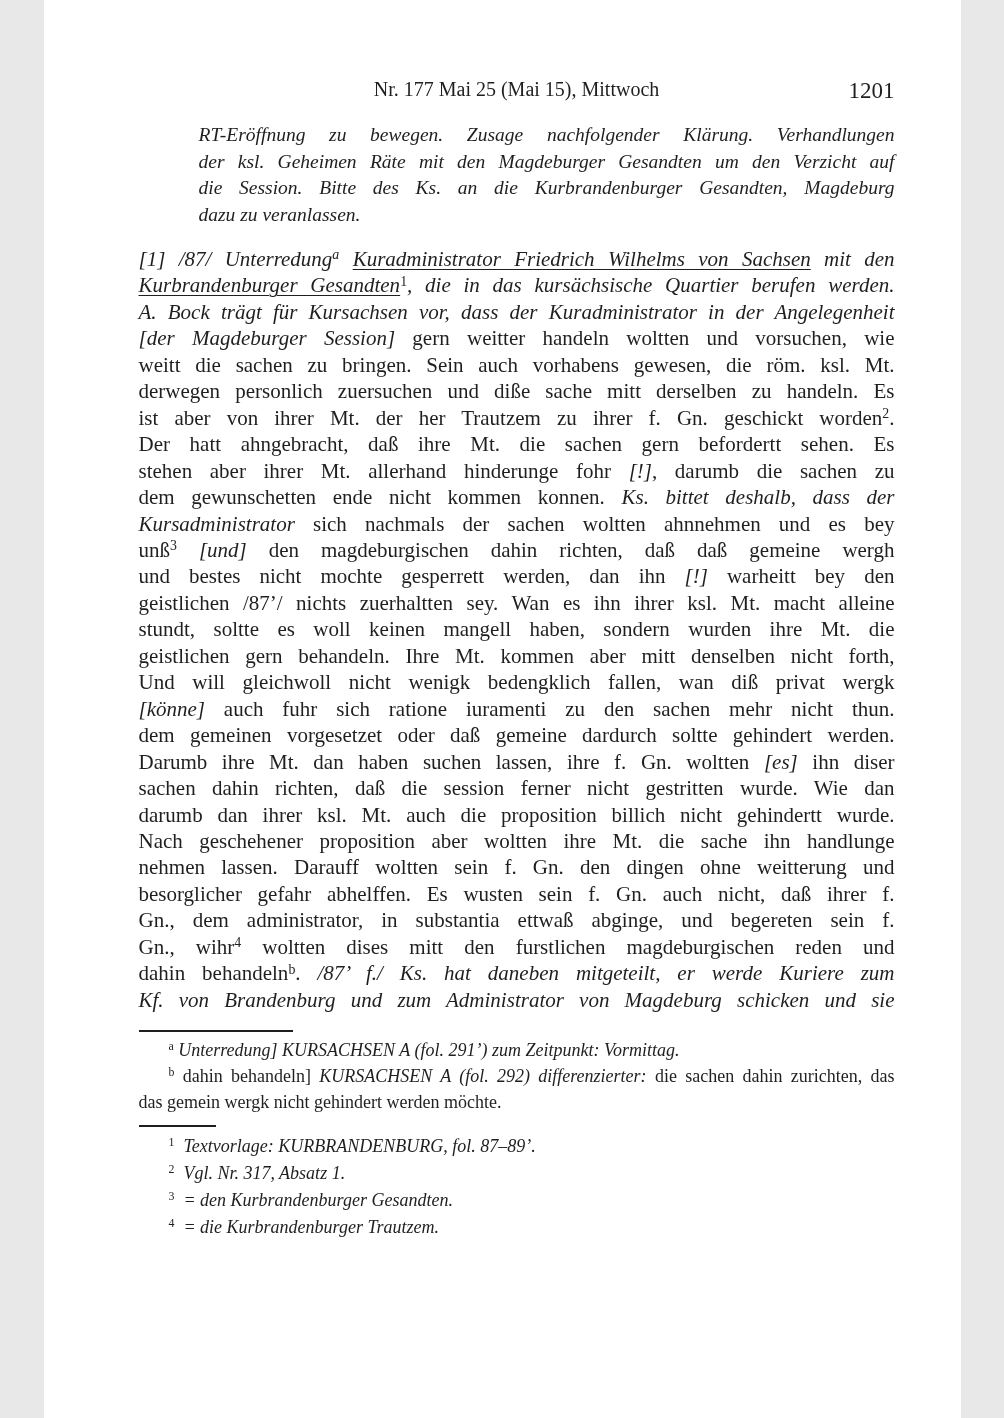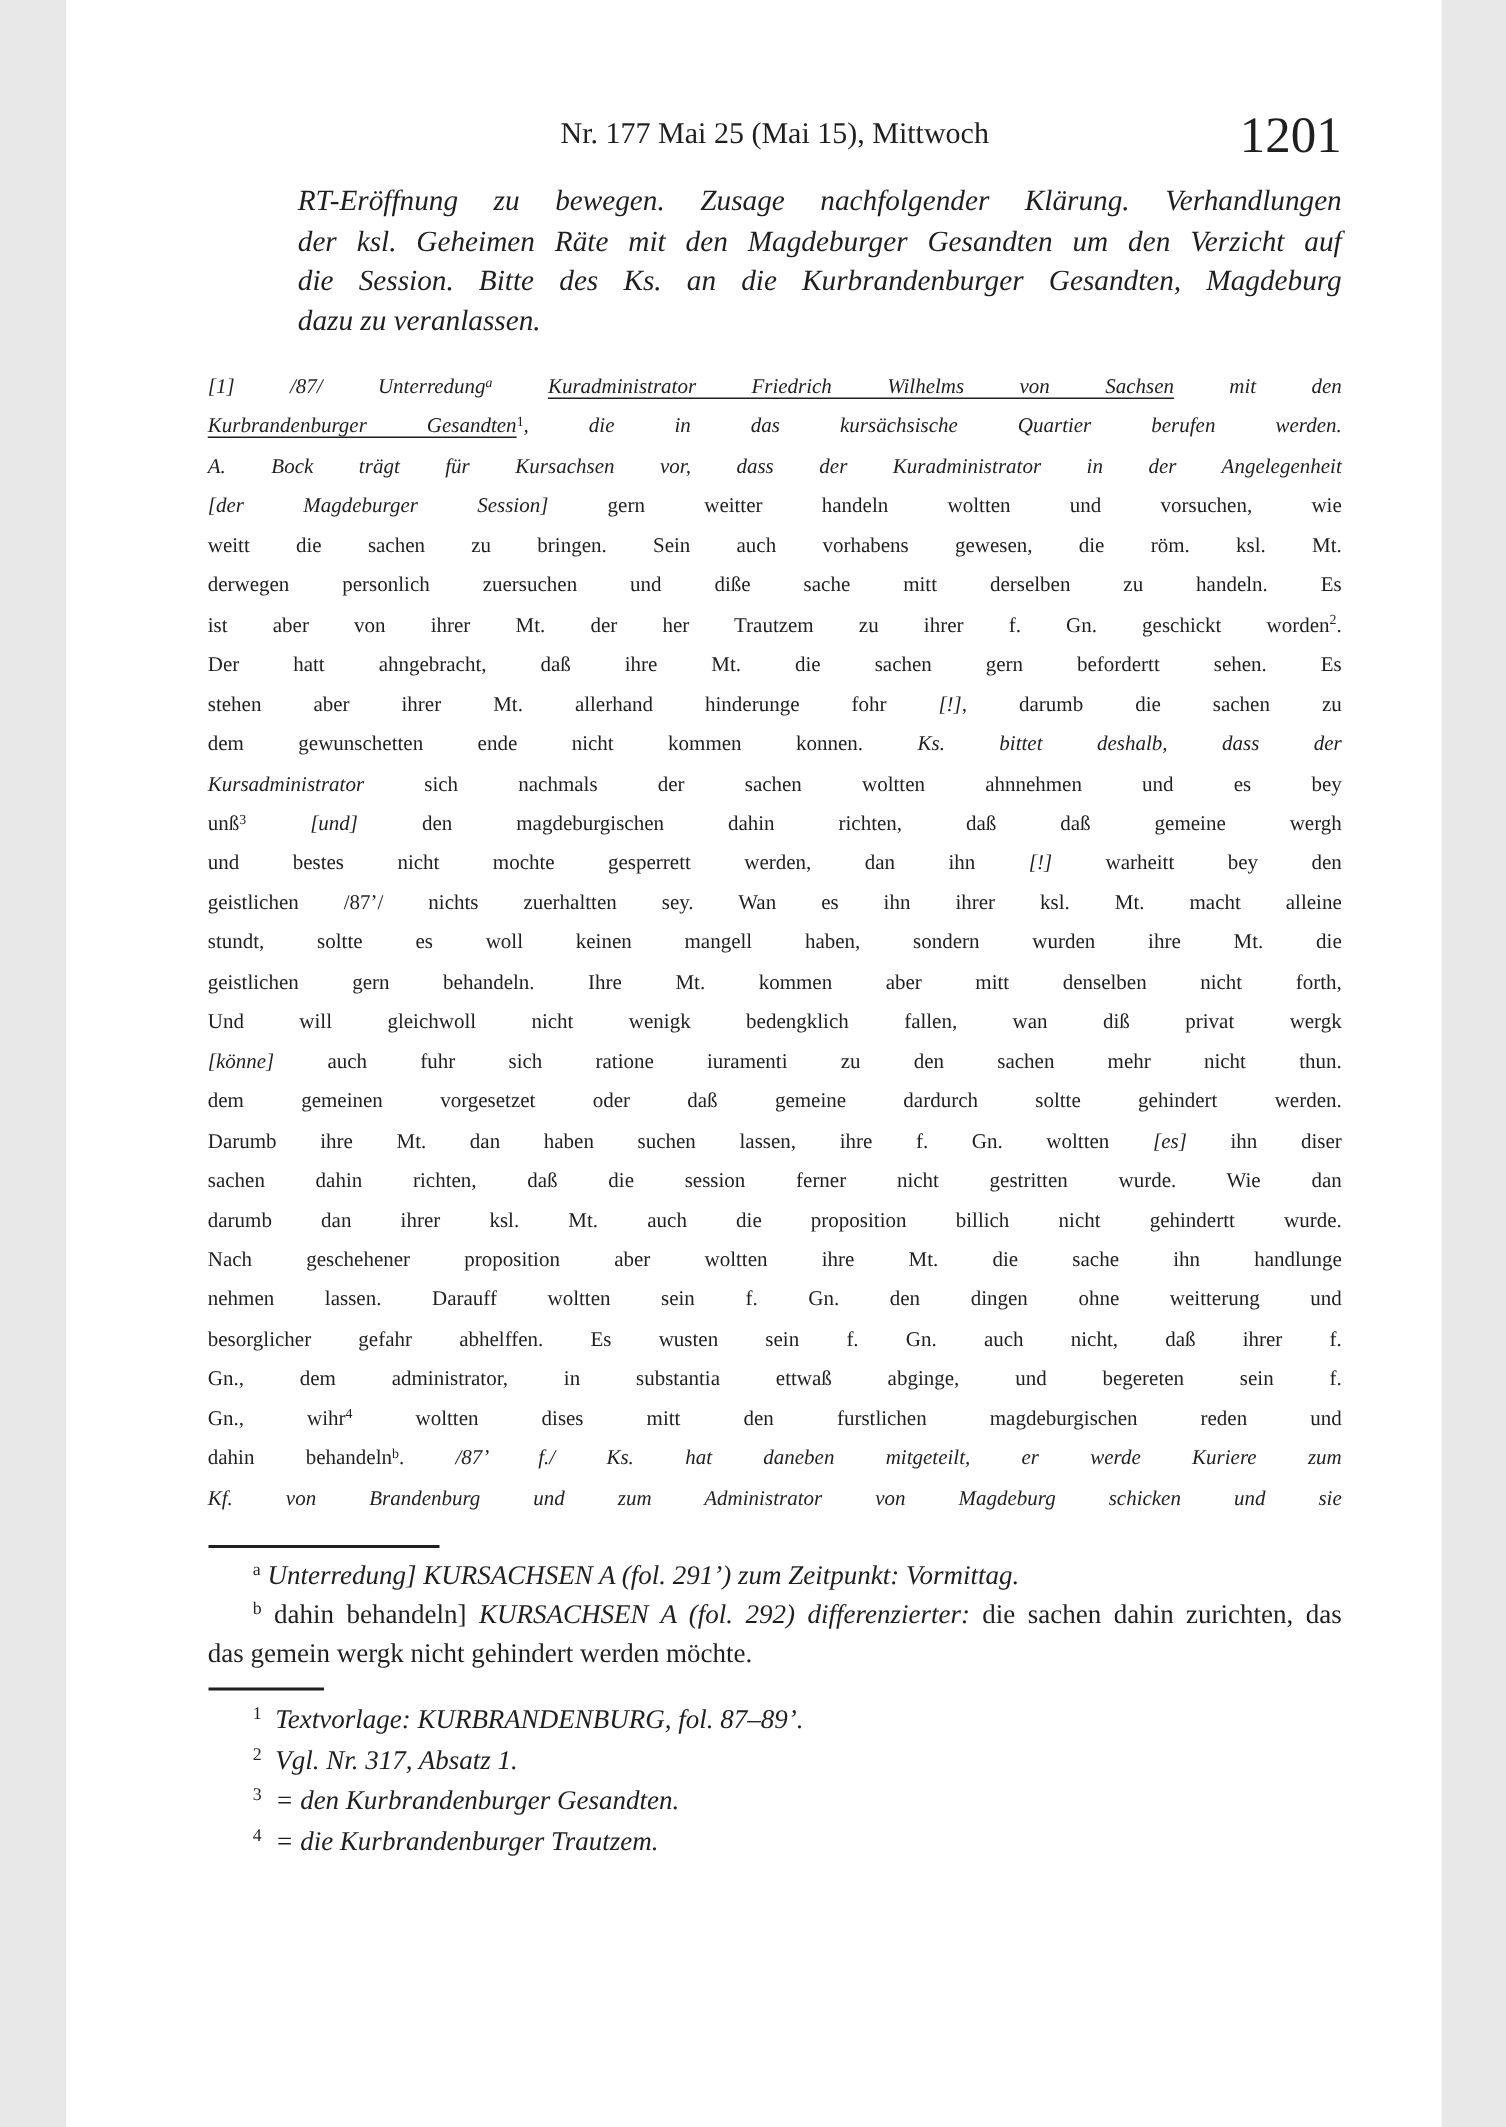--- a/index.html
+++ b/index.html
@@ -24,33 +24,33 @@
     position: relative;
     text-align: center;
     font-size: 20px;
     line-height: 26px;
     height: 26px;
   }
   .page-number {
     position: absolute;
     right: 0;
     bottom: -2px;
-    font-size: 34px;
+    font-size: 23px;
     line-height: 26px;
     margin-top: 47px;
   }
   .summary {
     margin-top: 20px;
     padding-left: 60px;
     font-size: 19.5px;
     line-height: 26.5px;
   }
   .body-text {
     margin-top: 18px;
-    font-size: 14px;
+    font-size: 21px;
     line-height: 26.45px;
   }
   .line {
     text-align: justify;
     hyphens: none;
     white-space: normal;
   }
   .line.stretch { text-align-last: justify; }
   .line.indent { text-indent: 30px; }
   .it { font-style: italic; }

